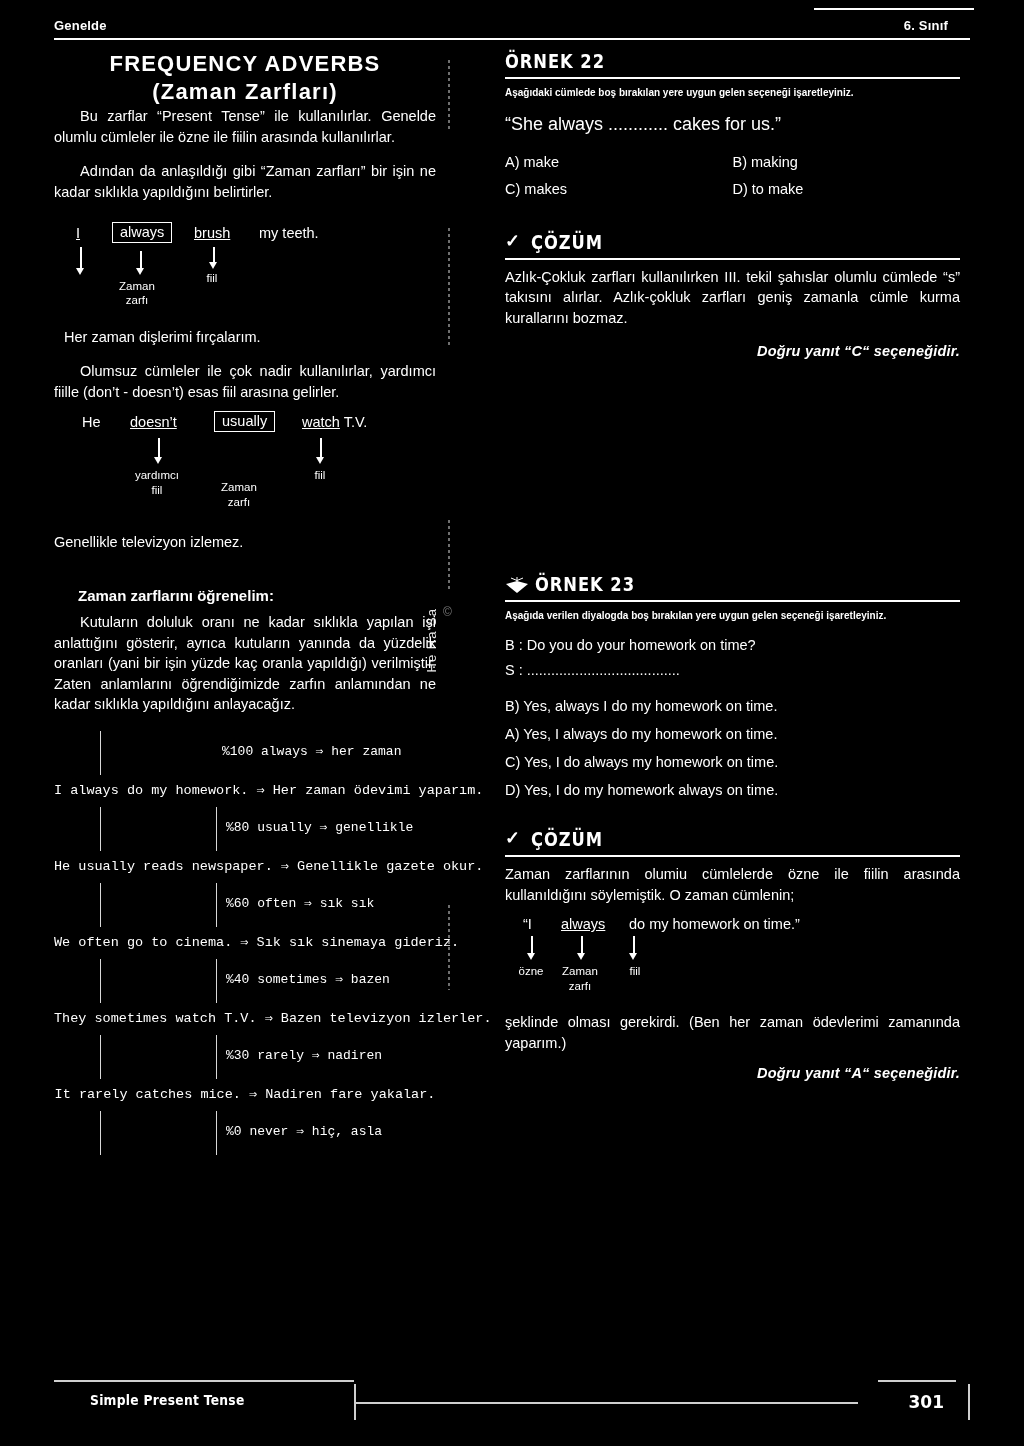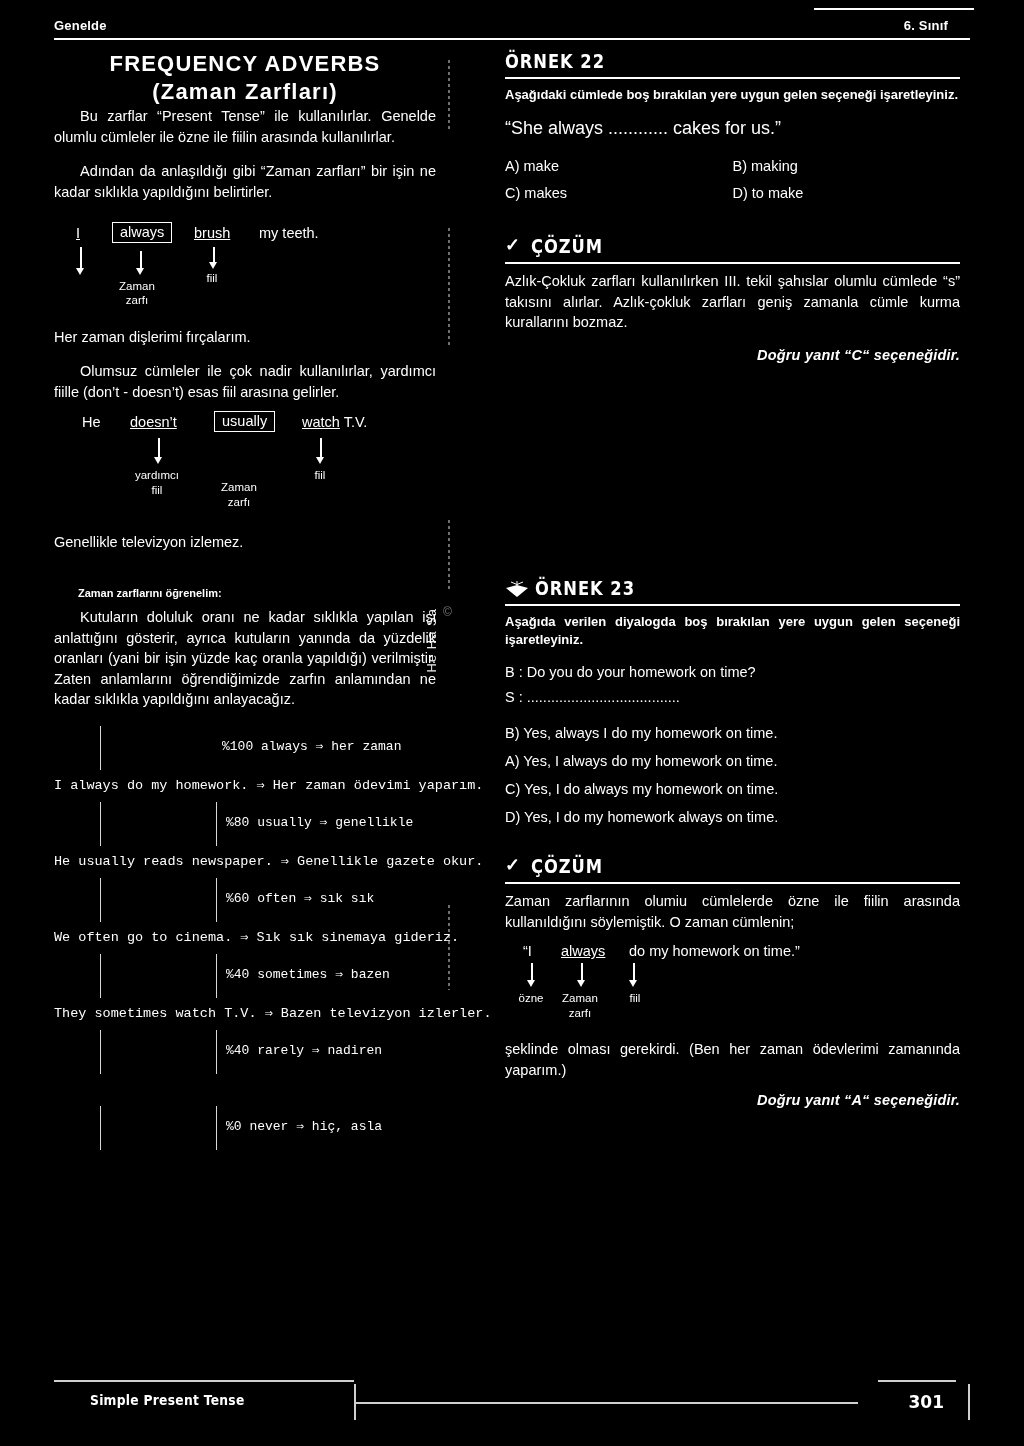--- a/index.html
+++ b/index.html
@@ -28,33 +28,33 @@
 
   
   .vside{position:absolute;left:424px;top:608px;font-size:13px;letter-spacing:1px;
          writing-mode:vertical-rl;transform:rotate(180deg);color:#e8e8e8;}
 
   
   h1.title{margin:0;text-align:center;font-size:22px;font-weight:bold;letter-spacing:1.2px;line-height:1.28;}
   p.body{margin:0 0 11px 0;font-size:14.5px;line-height:1.42;text-align:justify;text-justify:inter-word;}
   p.body.ind{text-indent:26px;}
   p.plain{margin:0 0 11px 0;font-size:14.5px;line-height:1.42;}
-  .sub-b{font-weight:bold;font-size:11px;margin:12px 0 8px 0;}
+  .sub-b{font-weight:bold;font-size:15px;margin:12px 0 8px 0;}
 
   
   .exhead{position:relative;margin:0 0 10px 0;padding-bottom:4px;}
   .exhead .txt{font-size:19px;font-weight:bold;letter-spacing:1.1px;
     font-family:"DejaVu Sans", sans-serif;
     transform:scaleX(.86);transform-origin:left center;display:inline-block;}
   .exhead .rule{position:absolute;left:0;right:0;bottom:-3px;height:2px;background:#fff;}
   .exhead.with-ico .txt{margin-left:30px;}
   .tick{font-size:18px;font-weight:bold;margin-right:6px;display:inline-block;vertical-align:2px;}
   .bookico{position:absolute;left:0;top:4px;width:24px;height:17px;}
 
-  .q{font-size:13px;font-weight:bold;line-height:1.42;margin:0 0 12px 0;text-align:justify;}
+  .q{font-size:10px;font-weight:bold;line-height:1.42;margin:0 0 12px 0;text-align:justify;}
   .stem{font-size:18px;margin:0 0 14px 0;line-height:1.42;}
   .opts{font-size:14.5px;line-height:1.45;}
   .opts .row{display:flex;margin-bottom:6px;}
   .opts .row>span{width:50%;}
   .opts .one{margin-bottom:7px;}
   .dlg{font-size:14.5px;line-height:1.5;margin:0 0 4px 0;}
   .ansline{text-align:right;font-size:14.5px;font-weight:bold;font-style:italic;margin-top:14px;letter-spacing:.2px;}
 
   
   .diag{position:relative;margin:16px 0 0 0;height:96px;font-size:14.5px;}
@@ -131,21 +131,21 @@
       <span class="arrow" style="left:155px;top:22px;height:22px;">
         <i class="sh" style="height:15px;"></i>
           <i class="hd" style="top:15px;"></i>
       </span>
 
       <span class="lab" style="left:52px;top:54px;width:62px;white-space:pre;">Zaman
 zarfı</span>
       <span class="lab" style="left:140px;top:46px;width:36px;">fiil</span>
     </div>
 
-    <p class="plain" style="margin-top:2px;">Her zaman dişlerimi fırçalarım.</p>
+    <p class="plain" style="margin-top:2px;margin-left:10px;">Her zaman dişlerimi fırçalarım.</p>
     <p class="body ind" style="margin-top:14px;">Olumsuz cümleler ile çok nadir kullanılırlar, yardımcı fiille (don’t - doesn’t) esas fiil arasına gelirler.</p>
 
     <div class="diag" style="height:104px;margin-top:12px;">
       <span class="w" style="left:28px;top:0;">He</span>
       <span class="w u" style="left:76px;top:0;">doesn’t</span>
       <span class="boxw" style="left:160px;top:-3px;">usually</span>
       <span class="w" style="left:248px;top:0;text-align:center;"><u>watch</u> T.V.</span>
 
       <span class="arrow" style="left:100px;top:24px;height:26px;">
         <i class="sh" style="height:19px;"></i>
@@ -197,21 +197,22 @@
             <i class="rt" style="right:0;"></i>
           </span>
         <span class="pct" style="left:172px;">%40 sometimes ⇒ bazen</span>
         <span class="sent">They sometimes watch T.V. ⇒ Bazen televizyon izlerler.</span>
       </div>
 
       <div class="srow">
         <span class="bar" style="width:116px;">
             <i class="rt" style="right:0;"></i>
           </span>
-        <span class="pct" style="left:172px;">%40 rarely ⇒ nadiren</span>
+        <span class="pct" style="left:172px;">%30 rarely ⇒ nadiren</span>
+        <span class="sent">It rarely catches mice. ⇒ Nadiren fare yakalar.</span>
       </div>
 
       <div class="srow">
         <span class="bar" style="width:116px;">
             <i class="rt" style="right:0;"></i>
           </span>
         <span class="pct" style="left:172px;">%0 never ⇒ hiç, asla</span>
       </div>
 
     </div>

